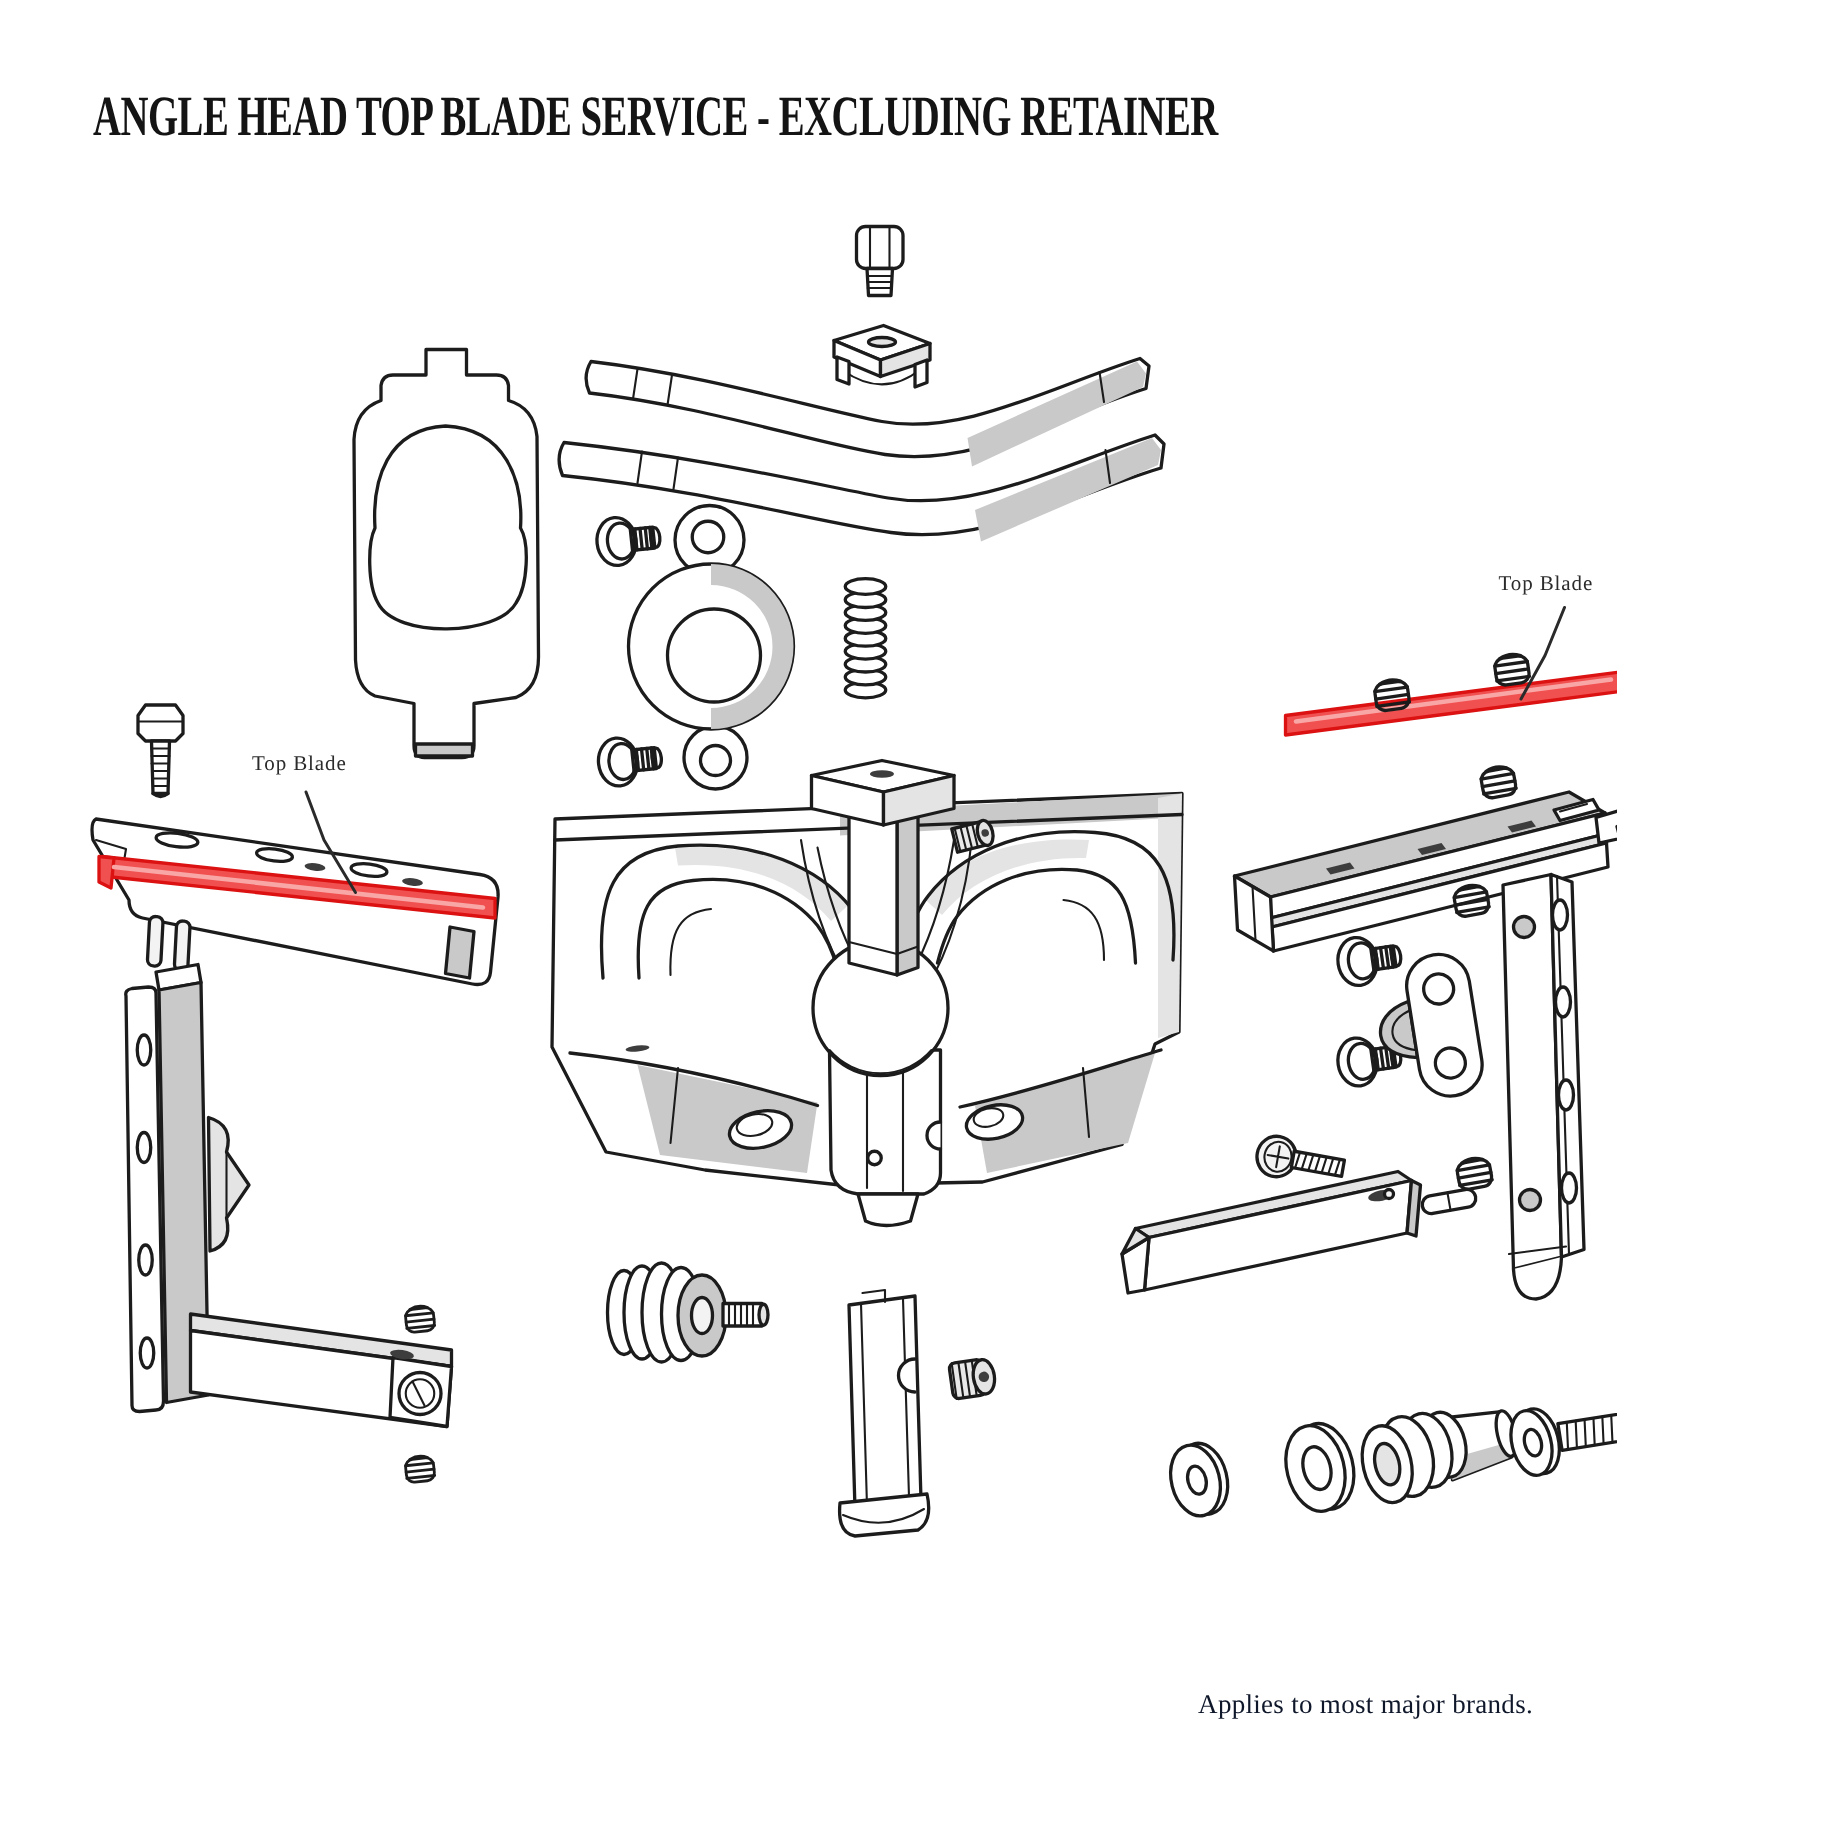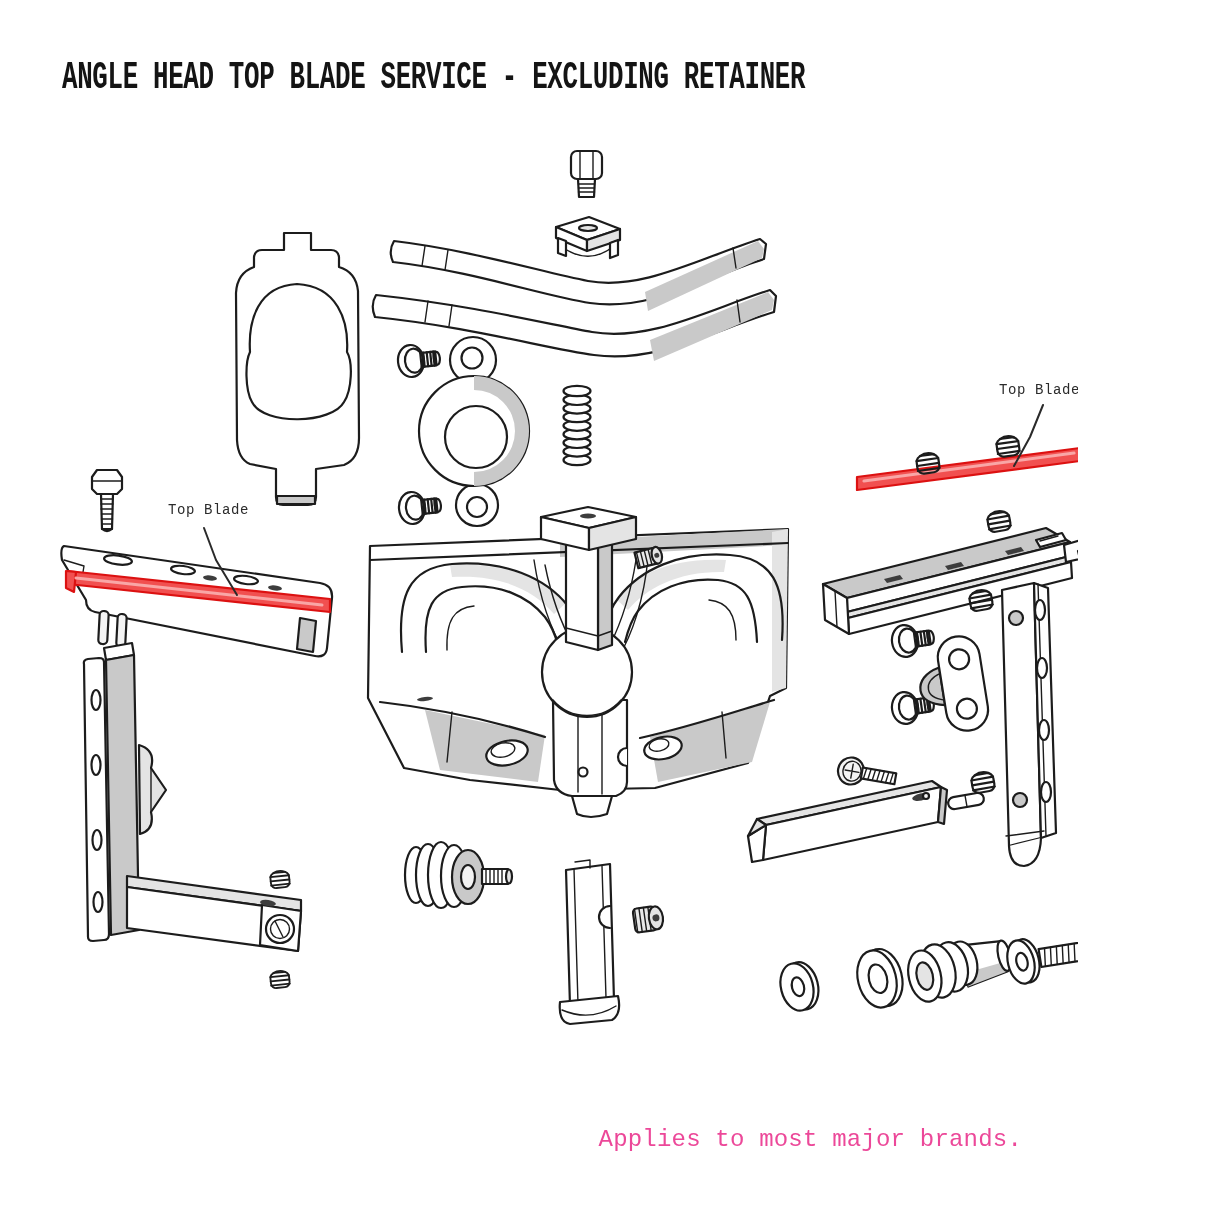--- a/index.html
+++ b/index.html
@@ -1,28 +1,28 @@
 <!DOCTYPE html>
 <html><head>
 <meta charset="utf-8">
 <style>
   :root{
     --line:#1C1C1C; --red:#F15050; --redstroke:#DC1111; --redlight:#F9A6A6;
     --gray:#C9C9C9; --gray2:#E4E4E4;
   }
   html,body{margin:0;padding:0;background:#fff;}
   .stage{position:relative;width:1078px;height:1214px;background:#fff;overflow:hidden;
-         font-family:Liberation Mono, monospace;}
+         font-family:Liberation Serif, serif;}
   .title{position:absolute;left:62px;top:56px;margin:0;font-size:38px;font-weight:bold;
          letter-spacing:-0.5px;color:#141414;white-space:nowrap;
          transform:scaleX(0.68);transform-origin:0 0;}
   .label{position:absolute;font-size:14px;color:#2b2b2b;letter-spacing:0.6px;white-space:nowrap;}
   .label-left{left:168px;top:502px;}
   .label-right{left:999px;top:382px;}
-  .footnote{position:absolute;right:56px;top:1126px;font-size:24px;color:#ec4899;
+  .footnote{position:absolute;right:56px;top:1126px;font-size:18px;color:#0f172a;
             letter-spacing:0.2px;white-space:nowrap;}
   svg{position:absolute;left:0;top:0;}
   .ln *{stroke:var(--line);stroke-width:2.2;stroke-linejoin:round;stroke-linecap:round;fill:none;}
   .ln .w{fill:#fff;}
   .ln .g{fill:var(--gray);}
   .ln .g2{fill:var(--gray2);}
   .ln .g3{fill:#f3f3f3;}
   .ln .d{fill:#3d3d3d;stroke:none;}
   .ln .ns{stroke:none;}
   .ln .thin{stroke-width:1.4;}

